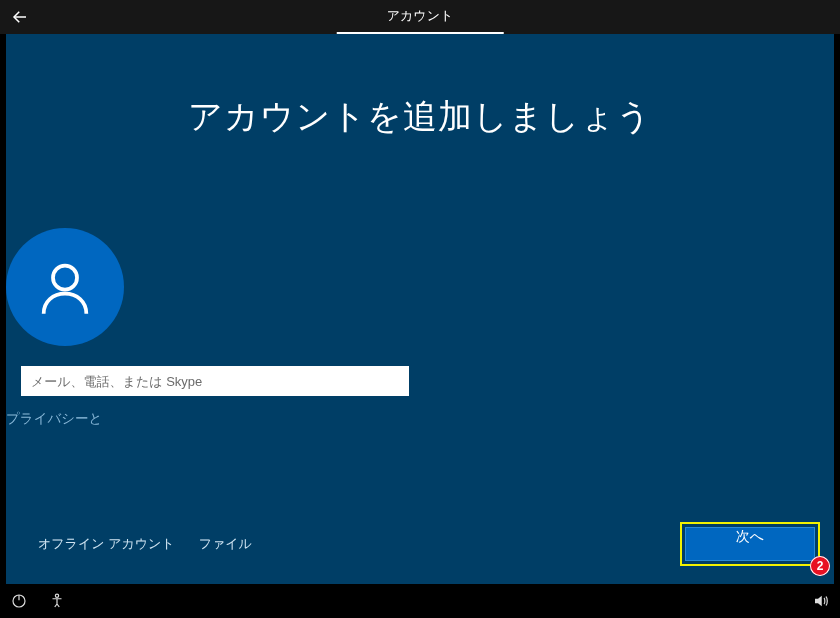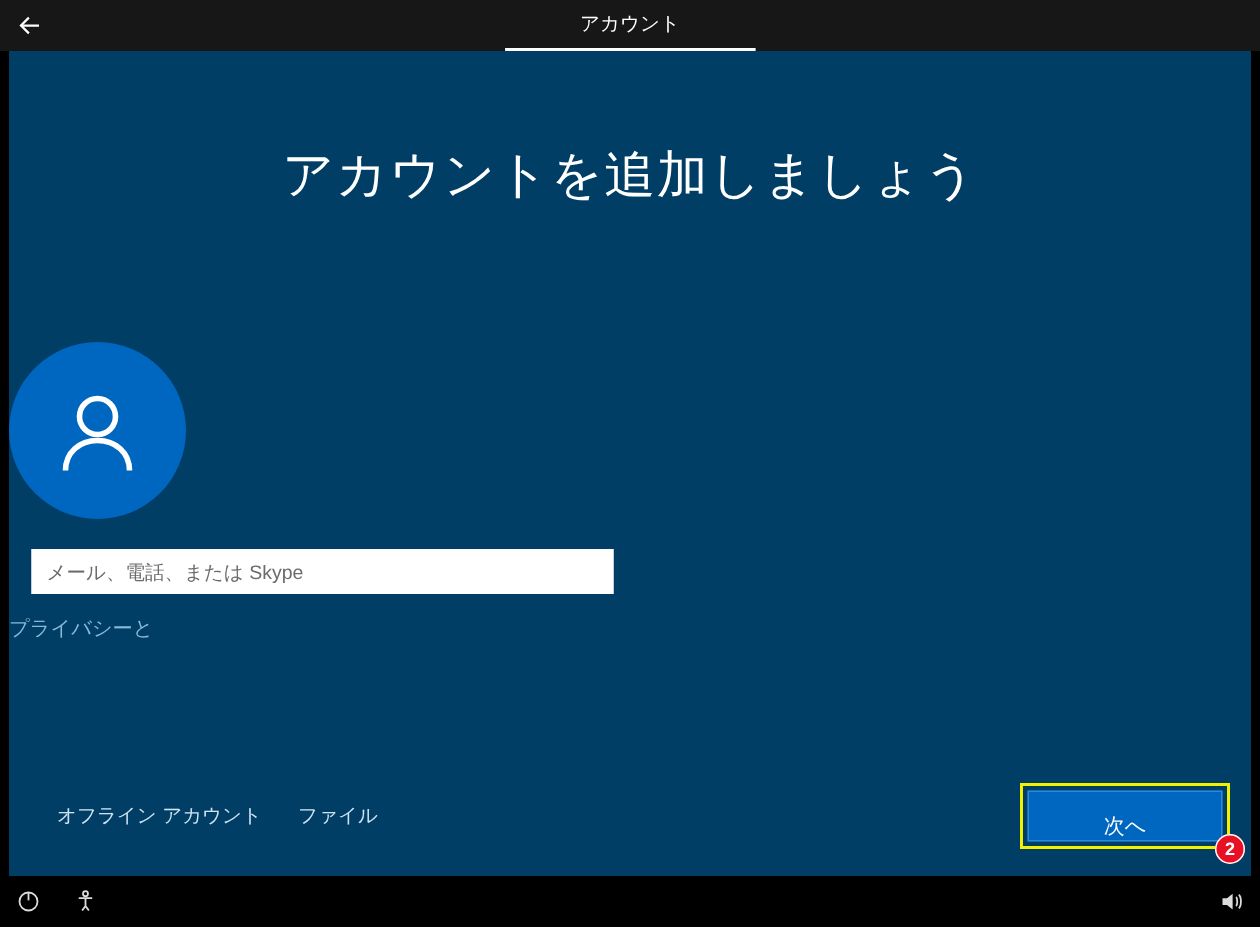--- a/index.html
+++ b/index.html
@@ -132,21 +132,21 @@
   .next-wrap {
     position: relative;
     padding: 3px;
     border: 2px solid #f2f200;
   }
   .next-btn {
     width: 130px;
     height: 34px;
     background: #0067c0;
     color: #fff;
-    display: flex; align-items: flex-end; justify-content: center;
+    display: flex; align-items: flex-start; justify-content: center;
     font-size: 14px;
     border: 1px solid #2a8ad6;
   }
   .badge-2 {
     position: absolute;
     right: -12px;
     bottom: -12px;
   }
 
   

